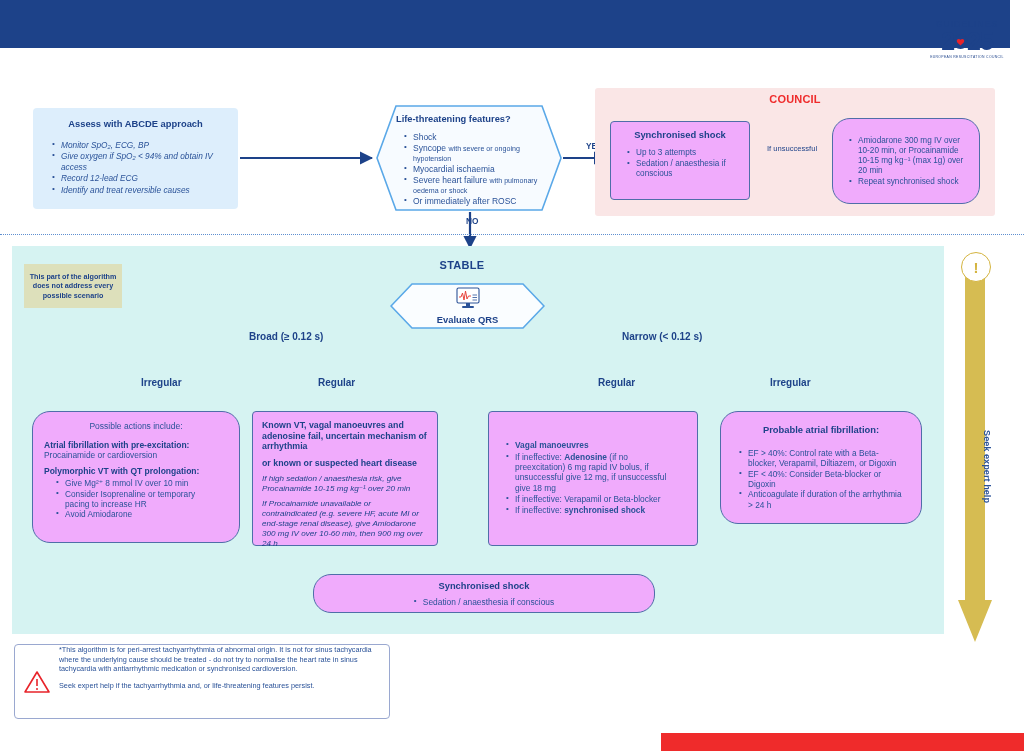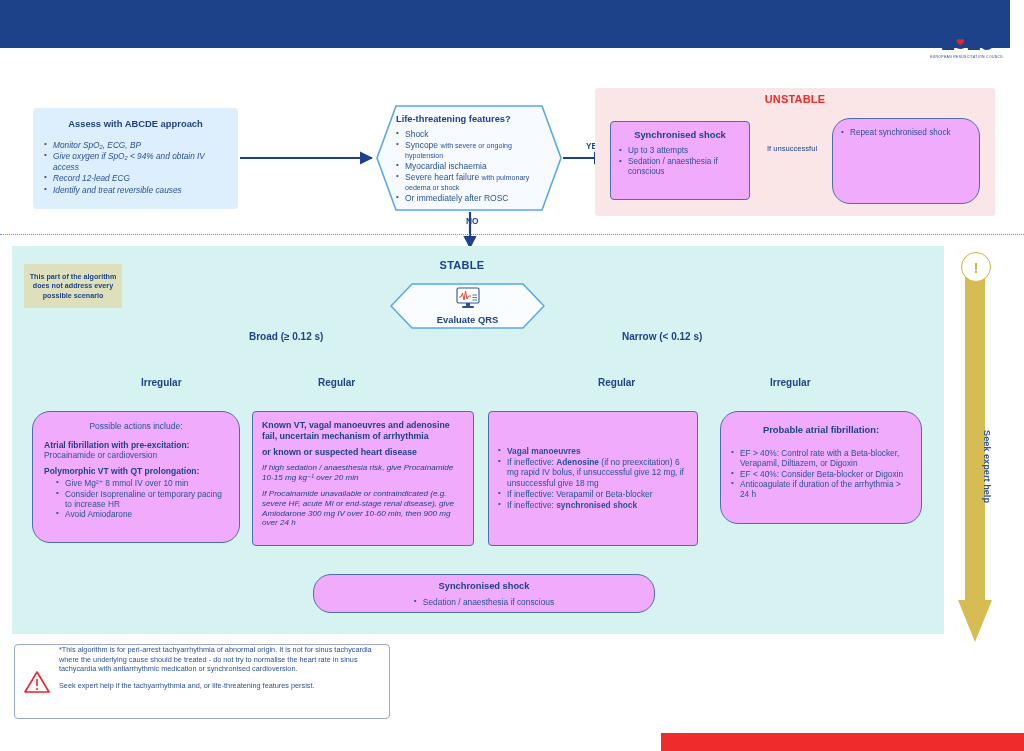--- a/index.html
+++ b/index.html
@@ -25,21 +25,21 @@
   #logo .erc{font-size:3.4px;letter-spacing:.35px;color:#1d4289;margin-top:2px;}
 
   
   .box{background:#f0abfc;border:1.3px solid #4f6ea8;box-sizing:border-box;}
   .box.round{border-radius:18px;}
   .box.sq{border-radius:4px;}
   .box.lightblue{background:#ddeefc;border:none;border-radius:4px;}
 
   .bx-title{font-weight:700;text-align:center;font-size:9.4px;color:#1d4289;}
   .bx-title.left{text-align:left;}
-  ul.bl{margin:0;padding:0;list-style:none;}
+  ul.bl{margin:8px;padding:0;list-style:none;}
   ul.bl li{position:relative;padding-left:9px;font-size:8.4px;line-height:1.22;
            color:#2a5298;margin-bottom:.5px;}
   ul.bl li:before{content:"•";position:absolute;left:0;top:-1px;font-size:8px;color:#2a5298;}
   .small{font-size:7.1px;font-weight:400;}
   .ital{font-style:italic;font-size:8.1px;line-height:1.22;color:#1d4289;}
   .bold{font-weight:700;}
 
   
   #abcde-box{left:33px;top:108px;width:205px;height:101px;padding:10px 11px 0 11px;}
   #abcde-box ul.bl{margin-top:11px;}
@@ -92,21 +92,21 @@
   #lab-irr-r{left:770px;top:377px;}
 
   
   #box-possible{left:32px;top:411px;width:208px;height:132px;padding:9px 11px 0 11px;}
   #box-possible .lead{text-align:center;font-size:8.5px;color:#2a5298;margin-bottom:9px;}
   #box-possible .h{font-weight:700;font-size:8.5px;color:#1d4289;}
   #box-possible .sub{font-size:8.4px;color:#2a5298;margin-bottom:6px;}
   #box-possible ul.bl{margin-left:12px;margin-top:2px;}
   #box-possible ul.bl li{font-size:8.3px;}
 
-  #box-knownvt{left:252px;top:411px;width:222px;height:135px;padding:8px 9px 6px 9px;}
+  #box-knownvt{left:252px;top:411px;width:186px;height:135px;padding:8px 9px 6px 9px;}
   #box-knownvt .h1{font-weight:700;font-size:8.8px;line-height:1.2;color:#1d4289;}
   #box-knownvt .h2{font-weight:700;font-size:8.8px;color:#1d4289;margin-top:6px;}
   #box-knownvt .ital{margin-top:6px;}
 
   #box-vagal{left:488px;top:411px;width:210px;height:135px;padding:0 9px;
              display:flex;align-items:center;}
   #box-vagal ul.bl li{font-size:8.4px;line-height:1.23;margin-bottom:1px;}
 
   #box-af{left:720px;top:411px;width:202px;height:113px;padding:12px 10px 0 10px;}
   #box-af .bx-title{margin-bottom:13px;}
@@ -220,34 +220,35 @@
       <li><span>Severe heart failure</span> <span class="small">with pulmonary oedema or shock</span></li>
       <li><span>Or immediately after ROSC</span></li>
     </ul>
   </div>
 </div>
 
 <div class="abs yesno" id="lab-yes">YES</div>
 <div class="abs yesno" id="lab-no">NO</div>
 
 <div class="abs" id="unstable-panel"></div>
-<div class="abs" id="unstable-label">UNSTABLE</div>
+<div class="abs" id="unstable-label">COUNCIL</div>
 
 <div class="abs box sq" id="sync-shock-box">
   <div class="bx-title">Synchronised shock</div>
   <ul class="bl">
     <li>Up to 3 attempts</li>
     <li>Sedation / anaesthesia if conscious</li>
   </ul>
 </div>
 
 <div class="abs" id="if-unsuccessful">If unsuccessful</div>
 
 <div class="abs box round" id="amio-box">
   <ul class="bl">
+    <li>Amiodarone 300 mg IV over 10-20 min, or Procainamide 10-15 mg kg⁻¹ (max 1g) over 20 min</li>
     <li>Repeat synchronised shock</li>
   </ul>
 </div>
 
 <div class="abs" id="divider"></div>
 
 <div class="abs" id="stable-panel"></div>
 <div class="abs" id="stable-label">STABLE</div>
 
 <div class="abs" id="note-box">This part of the algorithm does not address every possible scenario</div>

